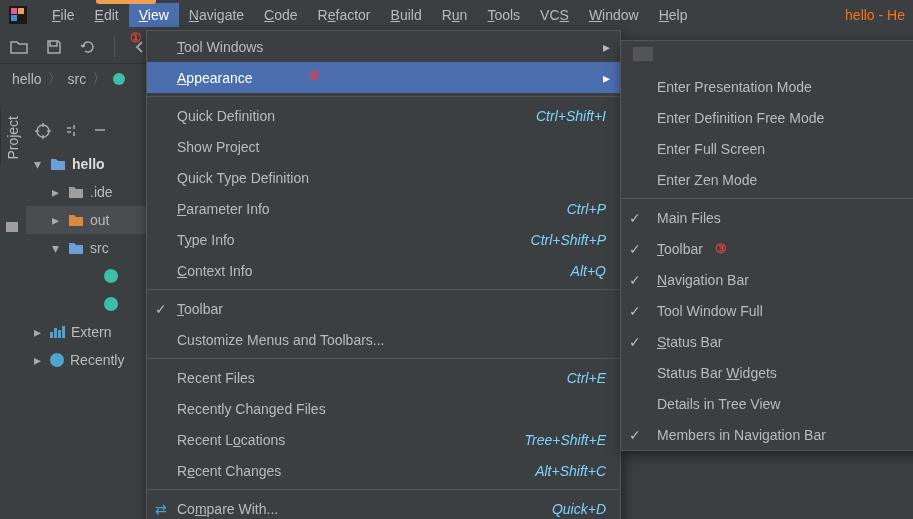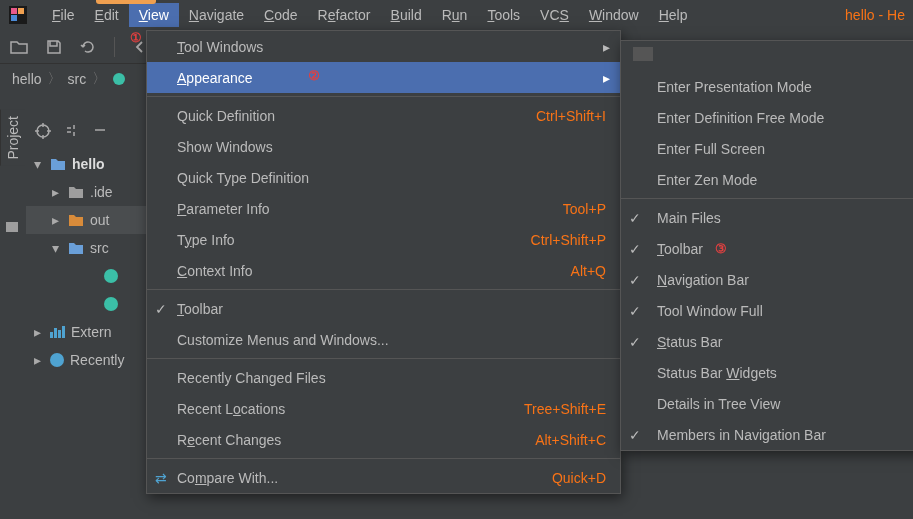--- a/index.html
+++ b/index.html
@@ -29,21 +29,21 @@
   .bold { font-weight: 600; color: #ddd; }
   .circle-icon { width: 14px; height: 14px; border-radius: 50%; background: #3bbfa7; display: inline-block; }
   .file-icon { width: 12px; height: 14px; background: #a0a0a0; display: inline-block; border-radius: 1px; }
   .chart-icon { display: inline-flex; gap: 1px; align-items: flex-end; }
   .chart-icon span { width: 3px; background: #4fa3d1; }
   .clock-icon { width: 14px; height: 14px; border-radius: 50%; background: #4fa3d1; display: inline-block; position: relative; }
   .dropdown { position: absolute; background: #3c3f41; border: 1px solid #555; box-shadow: 2px 4px 12px rgba(0,0,0,0.5); z-index: 10; }
   .dropdown.view-menu { left: 146px; top: 30px; width: 475px; }
   .dd-row { display: flex; align-items: center; height: 31px; padding: 0 14px 0 30px; position: relative; }
   .dd-row.highlight { background: #4b6eaf; color: #fff; }
-  .dd-row .shortcut { margin-left: auto; color: #f97316; }
+  .dd-row .shortcut { margin-left: auto; color: #7dd3fc; font-style: italic; }
   .dd-row .sub-arrow { position: absolute; right: 10px; }
   .dd-sep { height: 1px; background: #555; margin: 3px 0; }
   .dd-row .check { position: absolute; left: 8px; }
   .dd-row .ul { text-decoration: underline; }
   .dd-row .lead-icon { position: absolute; left: 8px; color: #4fa3d1; }
   .submenu { left: 620px; top: 40px; width: 315px; }
   .submenu .dd-row { padding-left: 36px; }
   .annotation { position: absolute; color: #e04040; font-weight: 600; font-size: 13px; pointer-events: none; }
   svg { display: block; }
 </style>
@@ -216,46 +216,50 @@
         <span><span class="ul">A</span>ppearance</span>
         <span class="sub-arrow">▸</span>
         <span class="annotation" style="position: absolute; right: 300px; top: 6px;">②</span>
       </div>
       <div class="dd-sep"></div>
       <div class="dd-row">
         <span>Quick Definition</span>
         <span class="shortcut">Ctrl+Shift+I</span>
       </div>
       <div class="dd-row">
-        <span>Show Windows</span>
+        <span>Show Project</span>
       </div>
       <div class="dd-row">
         <span>Quick Type Definition</span>
       </div>
       <div class="dd-row">
         <span><span class="ul">P</span>arameter Info</span>
-        <span class="shortcut">Tool+P</span>
+        <span class="shortcut">Ctrl+P</span>
       </div>
       <div class="dd-row">
         <span>T<span class="ul">y</span>pe Info</span>
         <span class="shortcut">Ctrl+Shift+P</span>
       </div>
       <div class="dd-row">
         <span><span class="ul">C</span>ontext Info</span>
         <span class="shortcut">Alt+Q</span>
       </div>
       <div class="dd-sep"></div>
       <div class="dd-row">
         <span class="check">✓</span>
         <span><span class="ul">T</span>oolbar</span>
       </div>
       <div class="dd-row">
-        <span>Customize Menus and Windows...</span>
-      </div>
-      <div class="dd-sep"></div>
+        <span>Customize Menus and Toolbars...</span>
+      </div>
+      <div class="dd-sep"></div>
+      <div class="dd-row">
+        <span>Recent Files</span>
+        <span class="shortcut">Ctrl+E</span>
+      </div>
       <div class="dd-row">
         <span>Recently Changed Files</span>
       </div>
       <div class="dd-row">
         <span>Recent L<span class="ul">o</span>cations</span>
         <span class="shortcut">Tree+Shift+E</span>
       </div>
       <div class="dd-row">
         <span>R<span class="ul">e</span>cent Changes</span>
         <span class="shortcut">Alt+Shift+C</span>

